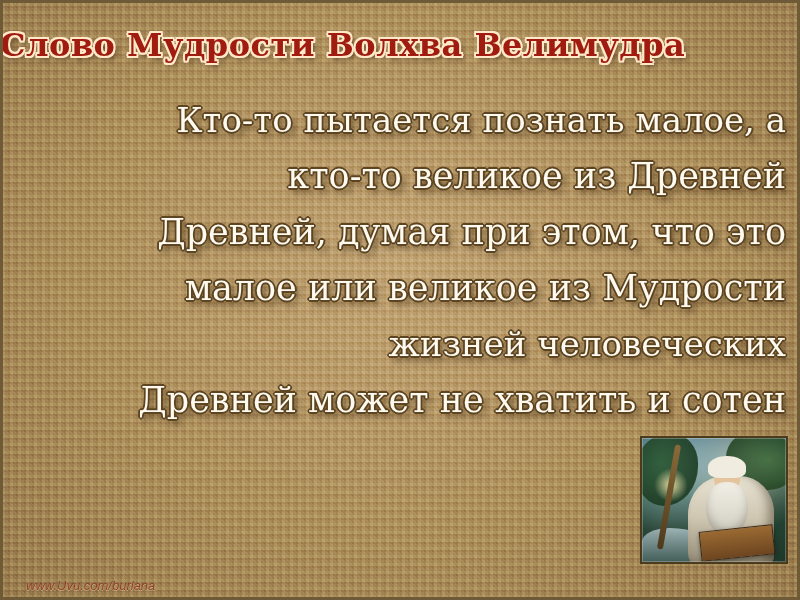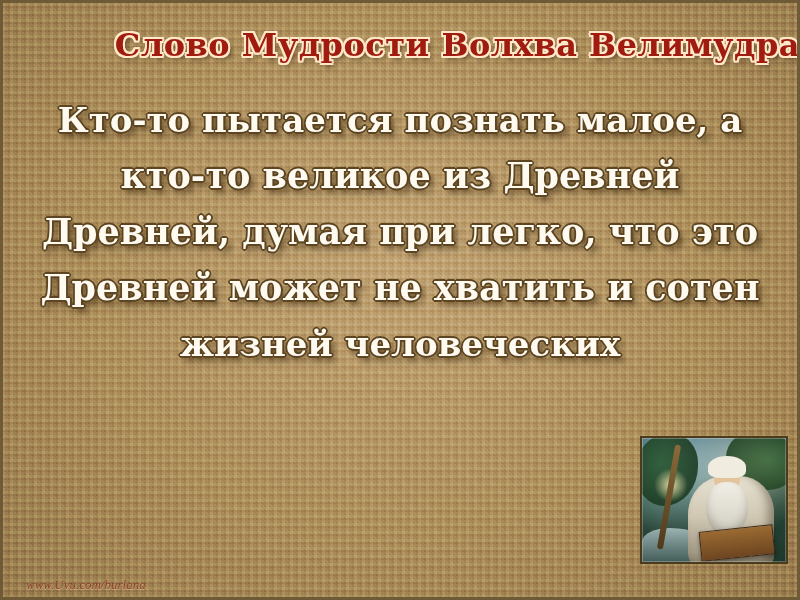--- a/index.html
+++ b/index.html
@@ -49,21 +49,21 @@
     box-sizing: border-box;
     pointer-events: none;
     z-index: 6;
   }
 
   .title {
     position: absolute;
     top: 26px;
     left: 0;
     width: 800px;
-    text-align: right;
+    text-align: left;
     font-family: "DejaVu Serif", serif;
     font-weight: bold;
     font-size: 32px;
     letter-spacing: 0.5px;
     color: #a01c10;
     text-shadow:
       -1.6px -1.6px 0 #ffe9c8,
        1.6px -1.6px 0 #ffe9c8,
       -1.6px  1.6px 0 #ffe9c8,
        1.6px  1.6px 0 #ffe9c8,
@@ -80,35 +80,36 @@
   .quote {
     position: absolute;
     top: 92px;
     left: 14px;
     width: 772px;
     text-align: center;
     z-index: 3;
   }
   .quote .line {
     font-family: "DejaVu Serif", serif;
-    font-weight: bold;
+    font-weight: normal;
     font-size: 35px;
     line-height: 56px;
     color: #fffaf0;
     white-space: nowrap;
     text-shadow:
       -1.2px -1.2px 0 #5d4521,
        1.2px -1.2px 0 #5d4521,
       -1.2px  1.2px 0 #5d4521,
        1.2px  1.2px 0 #5d4521,
        0 -1.8px 0 #5d4521,
        0  1.8px 0 #5d4521,
       -1.8px 0 0 #5d4521,
        1.8px 0 0 #5d4521,
        4px 5px 6px rgba(35,18,2,.6);
+    text-align: right;
   }
   .quote .line.l1 { font-size: 34px; }
   .quote .line.l7 { font-size: 34px; }
 
   .portrait {
     position: absolute;
     right: 12px;
     bottom: 36px;
     width: 148px;
     height: 128px;
@@ -207,43 +208,44 @@
     position: absolute;
     inset: 0;
     border: 1px solid rgba(255,255,255,.25);
     pointer-events: none;
   }
 
   .watermark {
     position: absolute;
     left: 26px;
     bottom: 7px;
-    font-family: Liberation Serif, serif;
+    font-family: Liberation Sans, sans-serif;
     font-size: 13px;
     font-style: italic;
     color: #8e2b1c;
     opacity: .75;
     text-shadow: 0 1px 0 rgba(255,240,210,.5);
     z-index: 5;
     white-space: nowrap;
   }
 </style>
 </head>
 <body>
 
 <div class="poster">
 
   <div class="title">Слово Мудрости Волхва Велимудра</div>
 
   <div class="quote">
     <div class="line l1">Кто-то пытается познать малое, а</div>
     <div class="line l2">кто-то великое из Древней</div>
-    <div class="line l3">Древней, думая при легко, что это</div>
+    <div class="line l3">Древней, думая при этом, что это</div>
+    <div class="line l5">малое или великое из Мудрости</div>
+    <div class="line l7">жизней человеческих</div>
     <div class="line l6">Древней может не хватить и сотен</div>
-    <div class="line l7">жизней человеческих</div>
   </div>
 
   <div class="portrait" title="Волхв с книгой в лесу">
     <div class="sky"></div>
     <div class="foliage-l"></div>
     <div class="foliage-r"></div>
     <div class="water"></div>
     <div class="glow"></div>
     <div class="staff"></div>
     <div class="robe"></div>

